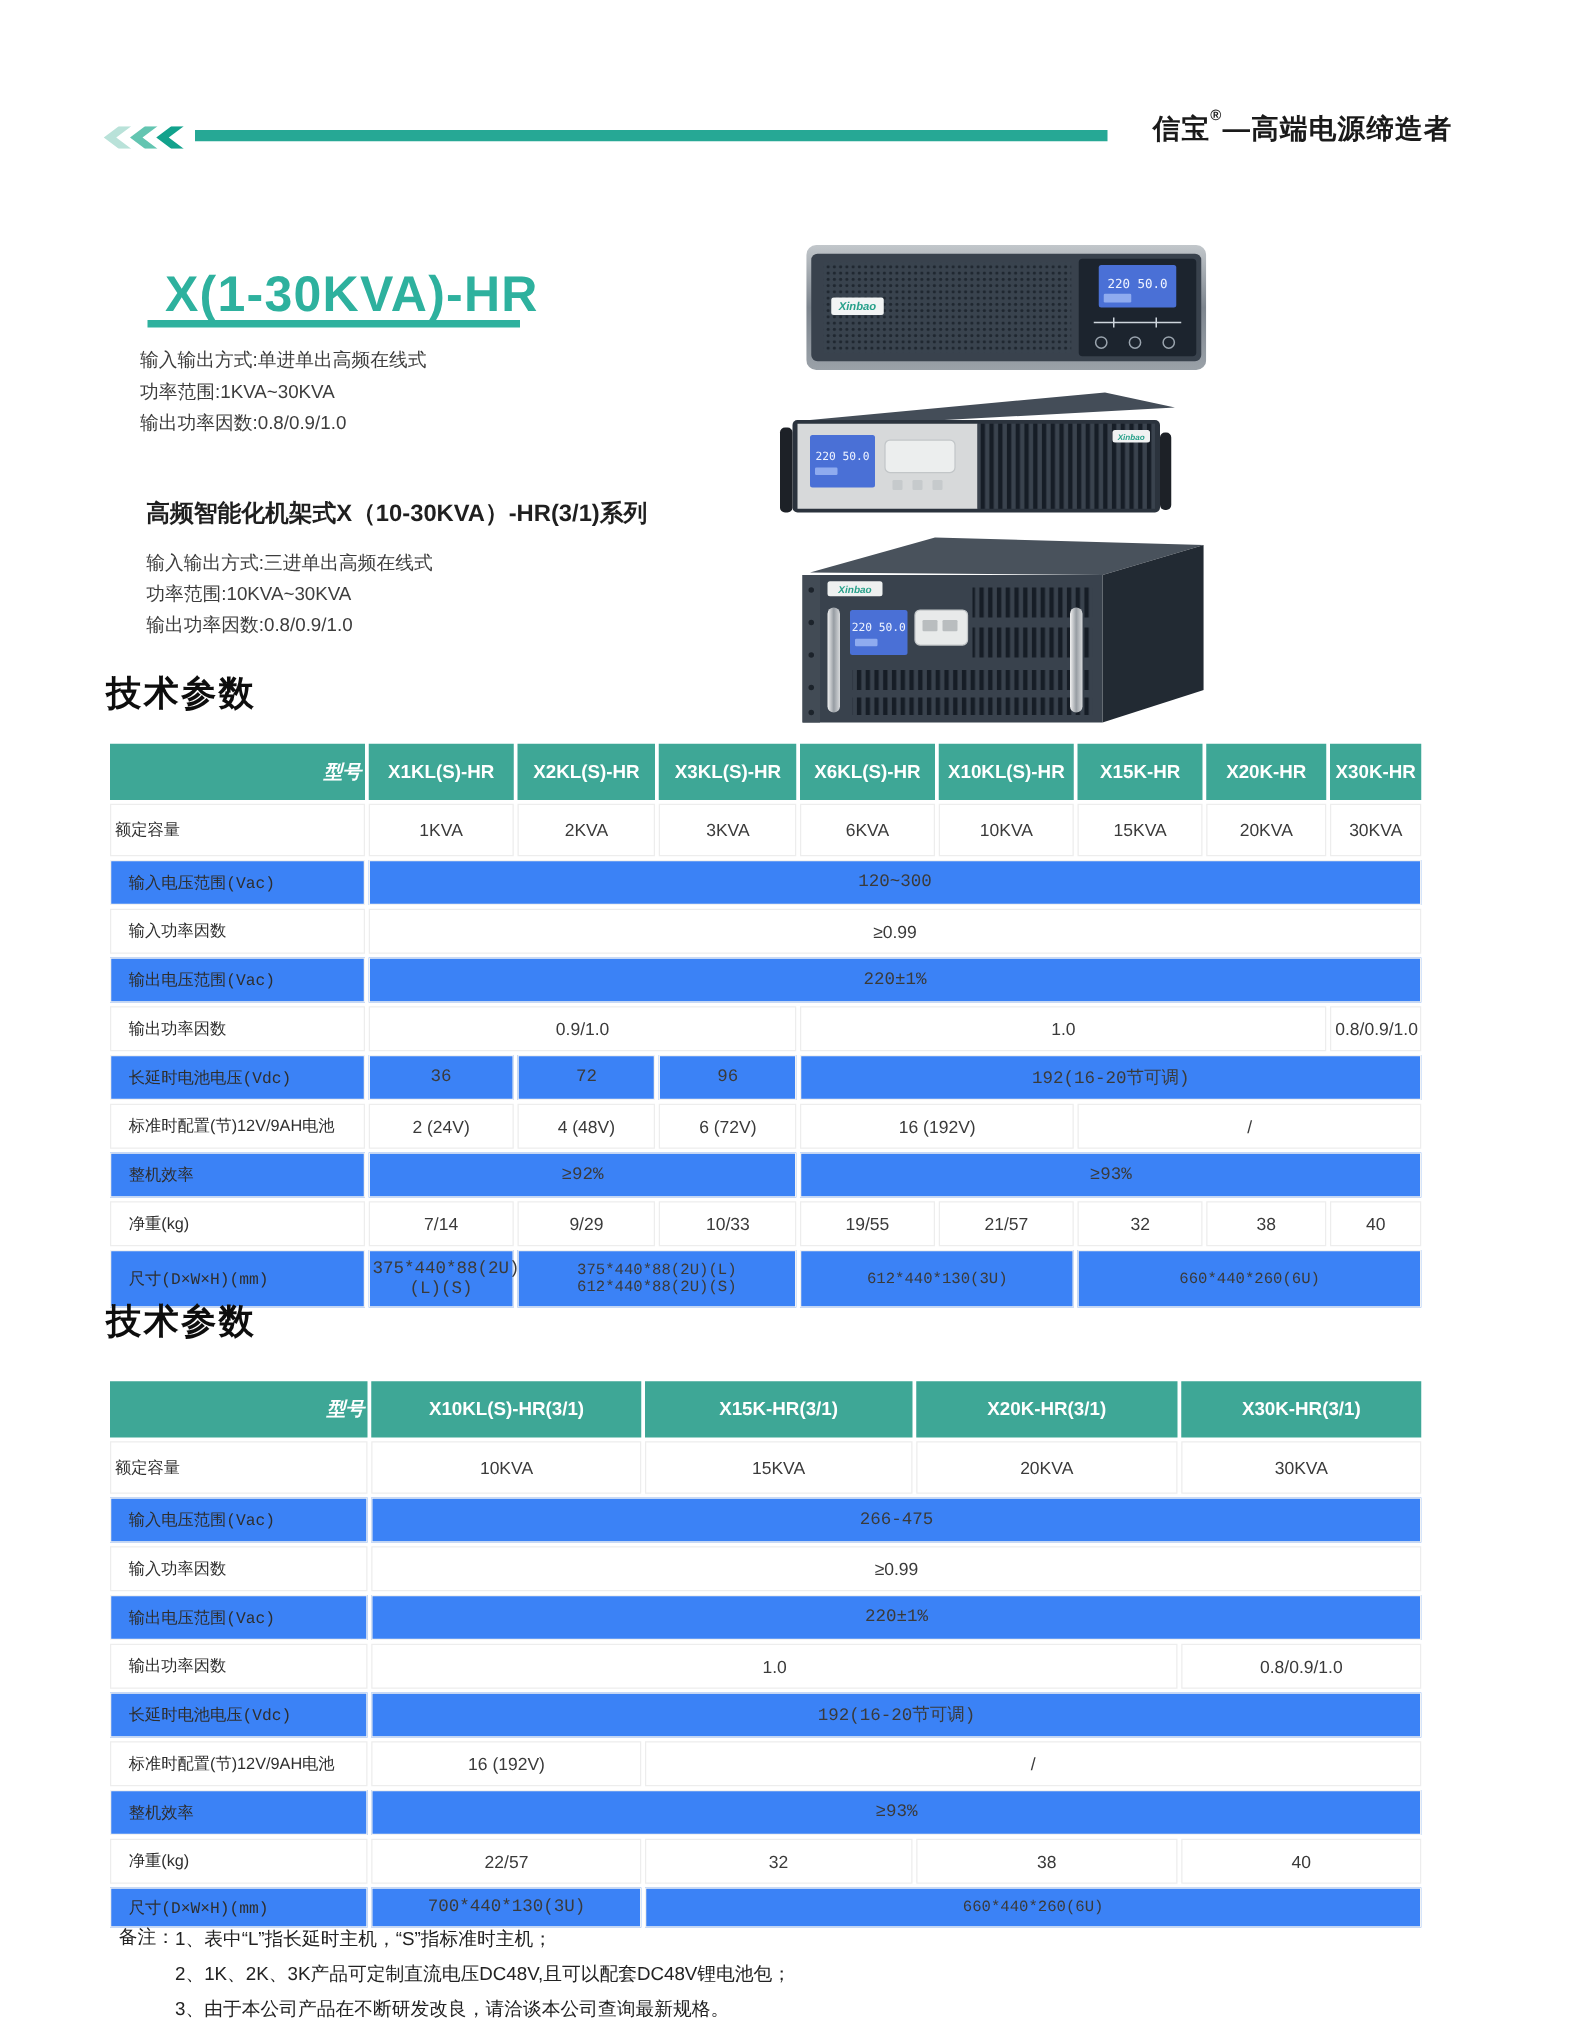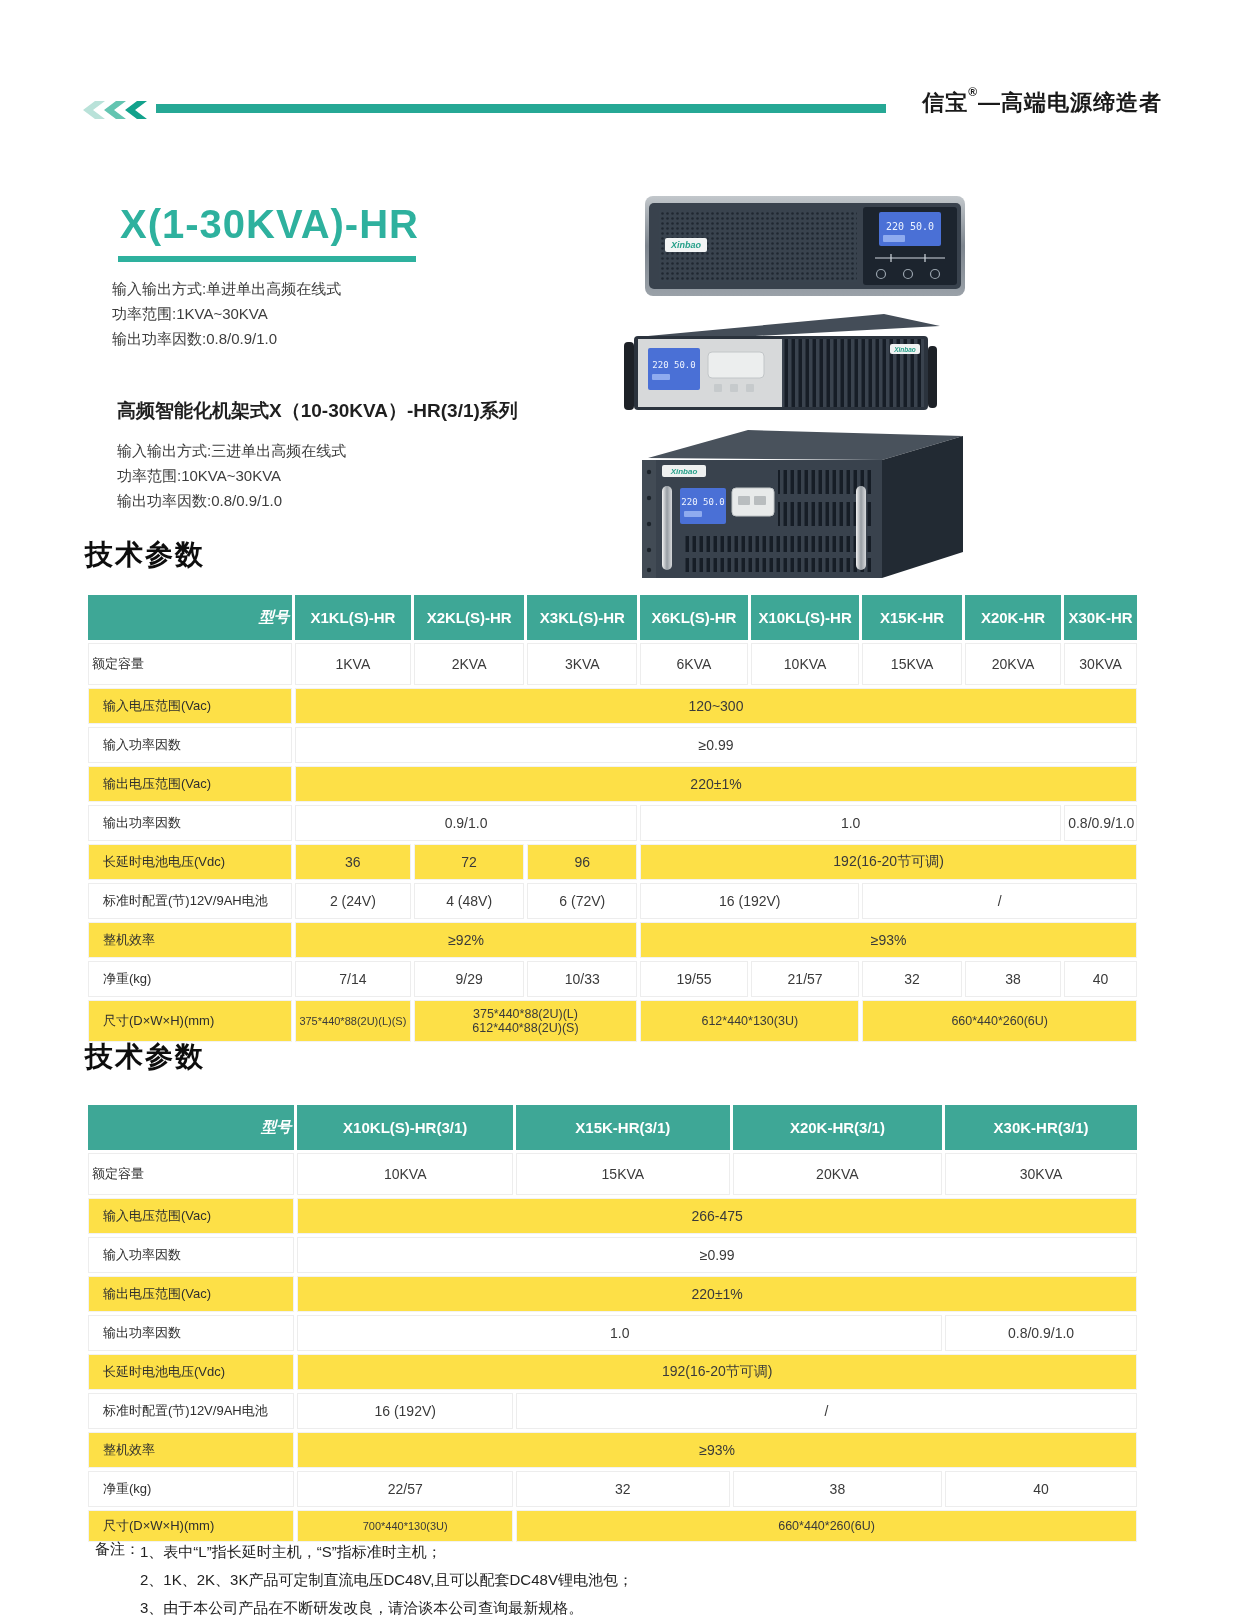--- a/index.html
+++ b/index.html
@@ -6,21 +6,21 @@
   body{font-family:"Liberation Sans","DejaVu Sans",sans-serif;color:#333;}
   .page{position:relative;width:1258px;height:1619px;background:#fff;overflow:hidden;}
 
   
   .chevrons{position:absolute;left:82px;top:101px;}
   .header-rule{position:absolute;left:156px;top:104px;width:730px;height:9px;background:#26a895;}
   .brand{position:absolute;right:96px;top:88px;font-size:22px;font-weight:bold;color:#1a1a1a;letter-spacing:1px;white-space:nowrap;}
   .brand sup{font-size:12px;position:relative;top:-6px;}
 
   
-  .series-title{position:absolute;left:118px;top:200px;margin:2px;font-size:40px;font-weight:bold;color:#2eb19e;letter-spacing:1px;}
+  .series-title{position:absolute;left:118px;top:200px;margin:14px;font-size:40px;font-weight:bold;color:#2eb19e;letter-spacing:1px;}
   .title-underline{position:absolute;left:118px;top:256px;width:298px;height:6px;background:#2eb19e;}
   .series-block{position:absolute;width:520px;}
   .series-block h2{margin:0 0 14px 0;font-size:19px;font-weight:bold;color:#1f1f1f;}
   .series-block p{margin:0;font-size:15px;line-height:25px;color:#3d3d3d;}
   #series1{left:112px;top:276px;}
   #series2{left:117px;top:398px;}
 
   .ups-img{position:absolute;}
   #ups1{left:645px;top:196px;}
   #ups2{left:622px;top:306px;}
@@ -33,24 +33,24 @@
 
   
   .spec-wrap{position:absolute;left:85px;width:1055px;}
   #table1-wrap{top:592px;}
   #table2-wrap{top:1102px;}
   table.spec{border-collapse:separate;border-spacing:3px;width:100%;table-layout:fixed;}
   .spec th{background:#3ea796;color:#fff;font-weight:bold;font-size:15px;padding:13px 3px;text-align:center;}
   .spec th:first-child{text-align:right;padding-left:0;font-style:italic;}
   .spec td{background:#fff;border:1px solid #ededed;text-align:center;padding:8px 3px;font-size:14px;color:#3a3a3a;white-space:pre-line;}
   .spec td.rowlabel{text-align:left;padding-left:14px;font-size:13px;color:#2e2e2e;white-space:nowrap;}
-  .spec tr.alt td{background:#fde047;border-color:#f2f2f2;}
+  .spec tr.alt td{background:#3b82f6;border-color:#f2f2f2;font-family:Liberation Mono, monospace;}
   .spec tbody tr:first-child td{padding:11px 3px;margin-left:16px;}
   .spec tbody tr:last-child td{font-size:12.5px;padding:6px 2px;}
-  .spec tbody tr:last-child td:nth-child(2){font-size:11px;}
+  .spec tbody tr:last-child td:nth-child(2){font-size:14px;}
   .spec tbody tr:last-child td.rowlabel{font-size:13px;padding-left:14px;}
 
   
   .notes{position:absolute;left:95px;top:1540px;display:flex;font-size:15px;color:#222;}
   .notes-label{white-space:nowrap;}
   .notes-items p{margin:0 0 4px 0;line-height:24px;}
 </style>
 </head>
 <body>
 

